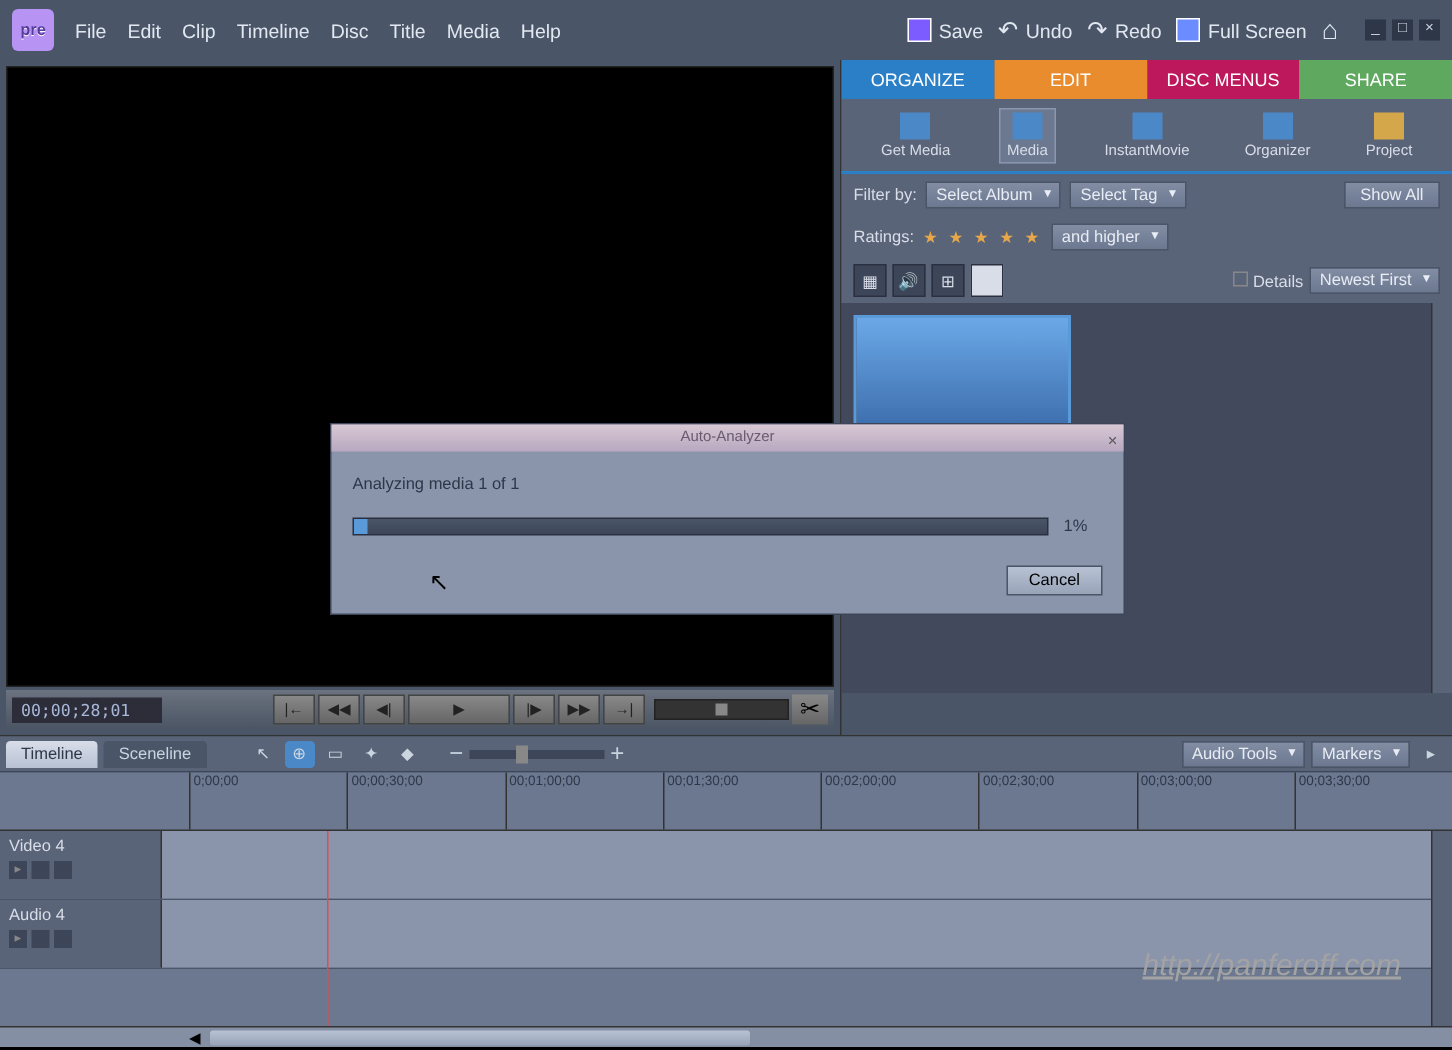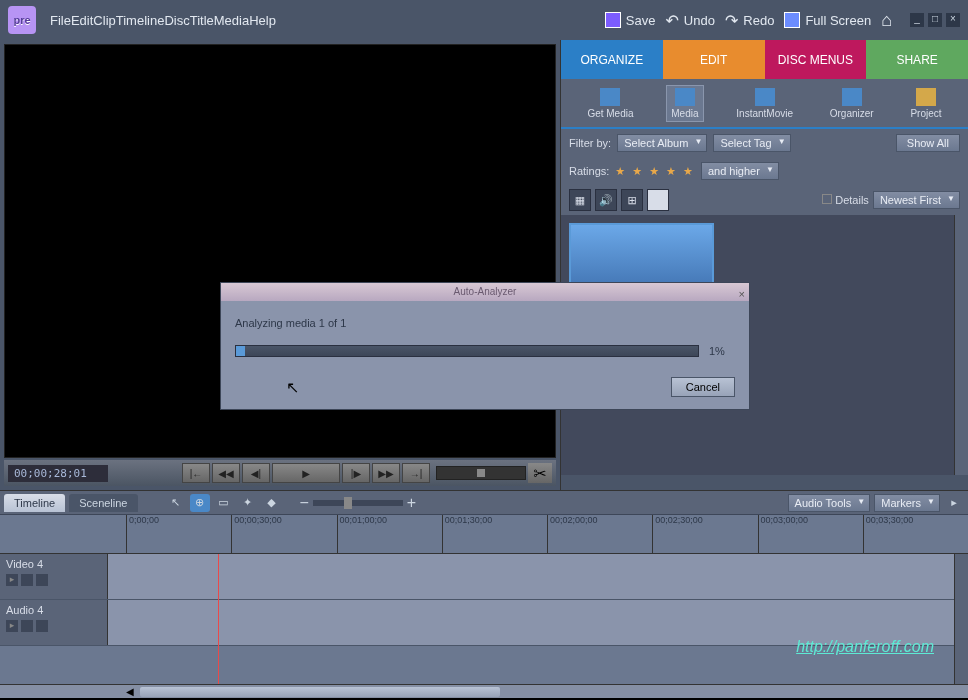--- a/index.html
+++ b/index.html
@@ -1,21 +1,21 @@
 <!DOCTYPE html>
 <html><head>
 <meta charset="utf-8">
 <style>
 * { box-sizing: border-box; margin: 0; padding: 0; font-family: Arial, sans-serif; }
 body { background: #000; width: 968px; height: 700px; overflow: hidden; position: relative; }
 
 
 .menubar { background: #4a5568; height: 40px; display: flex; align-items: center; padding: 0 8px; color: #e2e8f0; font-size: 13px; }
 .app-logo { width: 28px; height: 28px; background: #b794f4; border-radius: 4px; display: flex; align-items: center; justify-content: center; font-size: 11px; font-weight: bold; color: #553c9a; text-shadow: 0 1px 0 #fff; }
-.menu-items { display: flex; margin-left: 14px; }
+.menu-items { display: flex; gap: 14px; margin-left: 14px; }
 .menu-item { cursor: pointer; }
 .menu-spacer { flex: 1; }
 .toolbar-right { display: flex; align-items: center; gap: 10px; }
 .tb-btn { display: flex; align-items: center; gap: 5px; cursor: pointer; }
 .tb-icon { width: 16px; height: 16px; display: inline-block; }
 .icon-save { background: #7c5cff; border: 1px solid #fff; }
 .icon-undo, .icon-redo { color: #e2e8f0; font-size: 16px; }
 .icon-fs { background: #6b8cff; border: 1px solid #fff; }
 .icon-home { font-size: 18px; }
 .win-ctrl { display: flex; gap: 4px; margin-left: 8px; }
@@ -28,21 +28,21 @@
 .transport-bar { height: 26px; background: linear-gradient(#6b7280, #4b5563); display: flex; align-items: center; gap: 2px; padding: 0 4px; margin-top: 2px; }
 .timecode { width: 100px; background: #2d2d3a; color: #a8b8d8; font-size: 11px; padding: 2px 6px; font-family: monospace; }
 .transport-btn { width: 28px; height: 20px; background: linear-gradient(#888, #666); border: 1px solid #444; display: flex; align-items: center; justify-content: center; font-size: 10px; cursor: pointer; color: #222; }
 .transport-btn.wide { width: 68px; }
 .shuttle { width: 90px; height: 14px; background: #333; border: 1px solid #222; margin-left: 4px; position: relative; }
 .shuttle::before { content: ''; position: absolute; left: 45%; top: 2px; width: 8px; height: 8px; background: #888; }
 .split-btn { width: 24px; height: 20px; background: linear-gradient(#888,#666); display: flex; align-items: center; justify-content: center; margin-left: auto; cursor: pointer; }
 
 
 .right-panel { flex: 1; background: #4a5568; border-left: 1px solid #333; }
-.panel-tabs { display: flex; height: 39px; }
+.panel-tabs { display: flex; height: 26px; }
 .ptab { flex: 1; display: flex; align-items: center; justify-content: center; font-size: 12px; color: #fff; cursor: pointer; }
 .ptab.organize { background: #2b7fc7; }
 .ptab.edit { background: #e88c2e; }
 .ptab.disc { background: #be185d; text-align: center; }
 .ptab.share { background: #5fa85f; }
 .panel-tools { background: #5a6478; height: 50px; display: flex; align-items: center; justify-content: space-around; padding: 4px 8px; border-bottom: 2px solid #2b7fc7; }
 .tool-item { display: flex; flex-direction: column; align-items: center; gap: 2px; font-size: 10px; color: #d8dde8; cursor: pointer; padding: 2px 4px; }
 .tool-item.active { background: #6b7890; border: 1px solid #8a96ad; }
 .tool-icon { width: 20px; height: 18px; background: #4a88c7; }
 .tool-icon.folder { background: #d4a84a; }
@@ -91,21 +91,21 @@
 .dialog-body { padding: 16px 14px 12px; }
 .dialog-text { font-size: 11px; color: #2d3748; margin-bottom: 16px; }
 .progress-row { display: flex; align-items: center; gap: 10px; margin-bottom: 20px; }
 .progress-bar { flex: 1; height: 12px; background: linear-gradient(#4a5568, #3d4658); border: 1px solid #2a3040; position: relative; }
 .progress-fill { position: absolute; left: 0; top: 0; height: 100%; background: #5a9ad8; }
 .progress-pct { font-size: 11px; color: #2d3748; width: 26px; }
 .dialog-buttons { display: flex; justify-content: flex-end; }
 .dlg-btn { background: linear-gradient(#b8c2d4, #98a3b8); border: 1px solid #4a5568; padding: 3px 14px; font-size: 11px; cursor: pointer; }
 
 .cursor { position: absolute; left: 286px; top: 378px; z-index: 200; font-size: 16px; color: #000; }
-.watermark { position: absolute; right: 34px; bottom: 44px; color: #5eead4; font-size: 16px; text-decoration: underline; font-style: italic; margin-top: 20px; }
+.watermark { position: absolute; right: 34px; bottom: 44px; color: #a3a3a3; font-size: 20px; text-decoration: underline; font-style: italic; margin-top: 20px; }
 </style>
 </head>
 <body>
 
 <div class="menubar">
   <div class="app-logo">pre</div>
   <div class="menu-items">
     <span class="menu-item">File</span>
     <span class="menu-item">Edit</span>
     <span class="menu-item">Clip</span>

